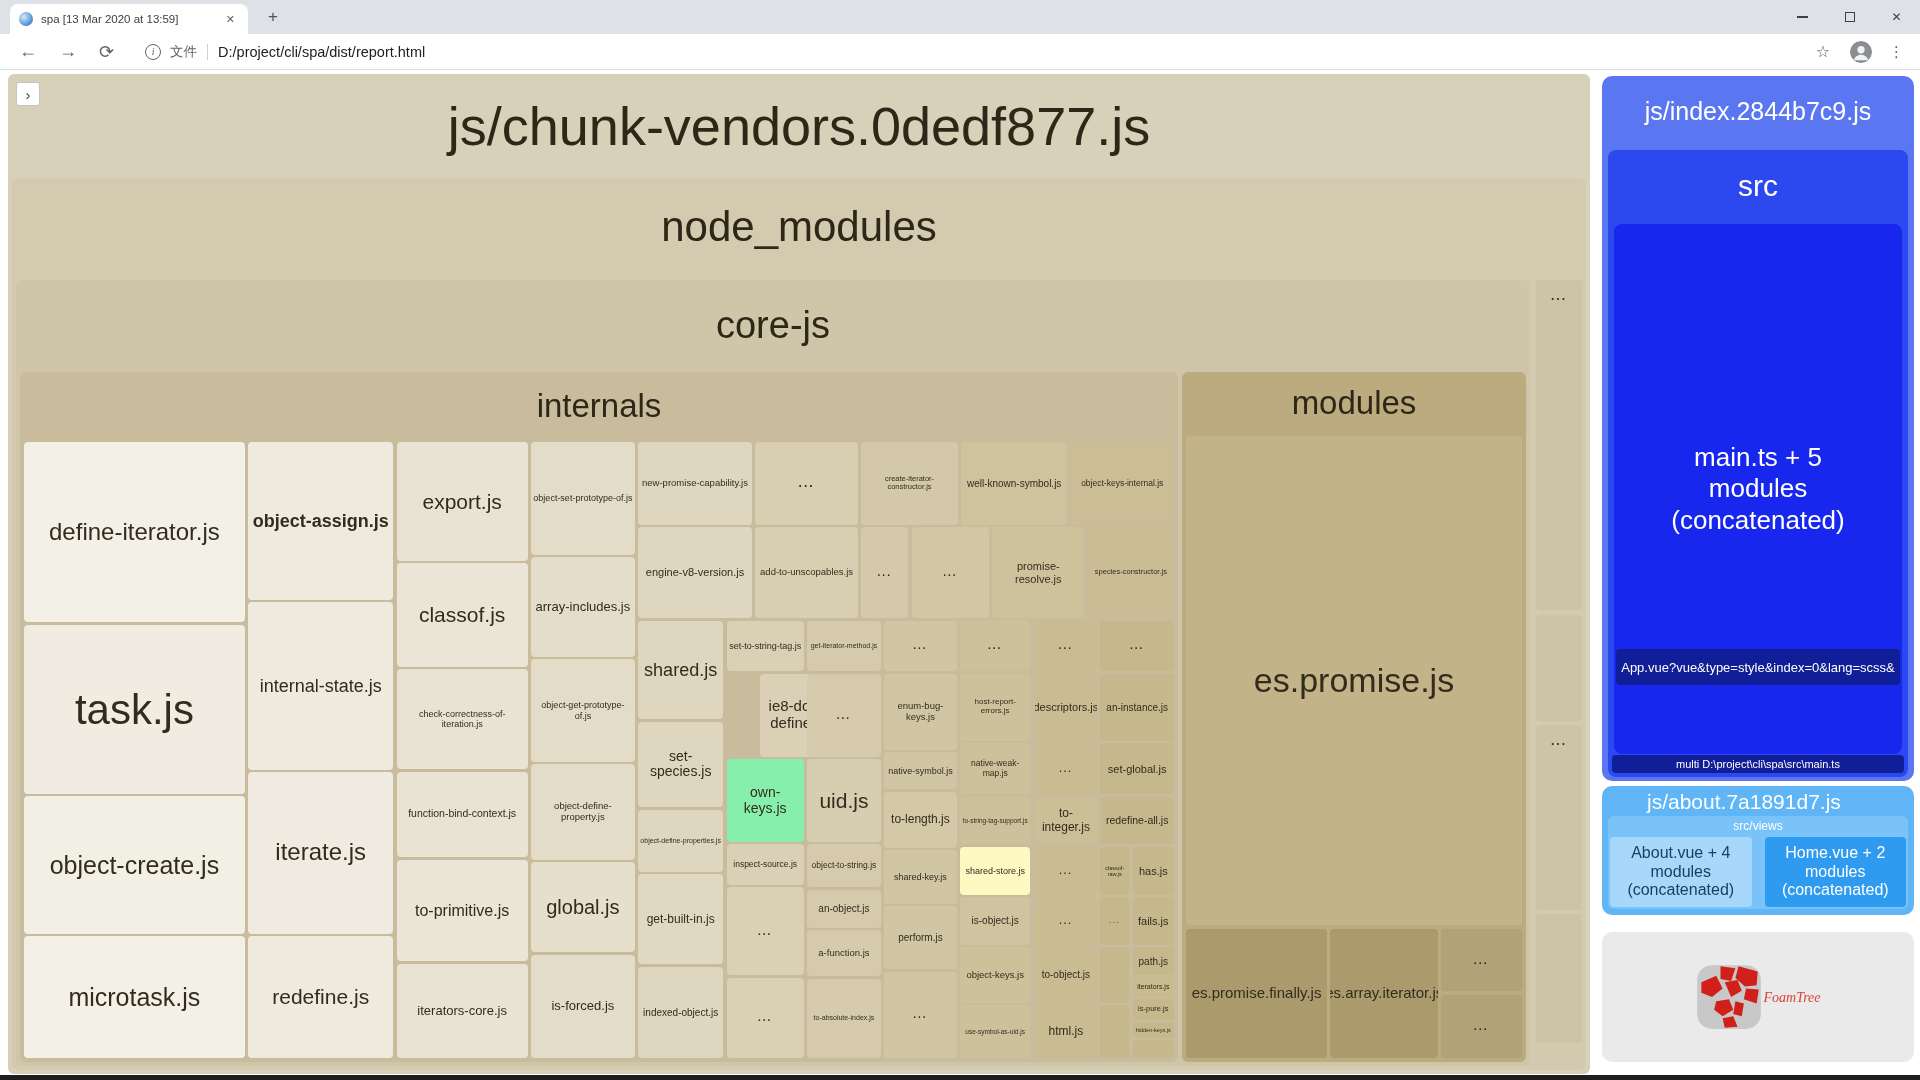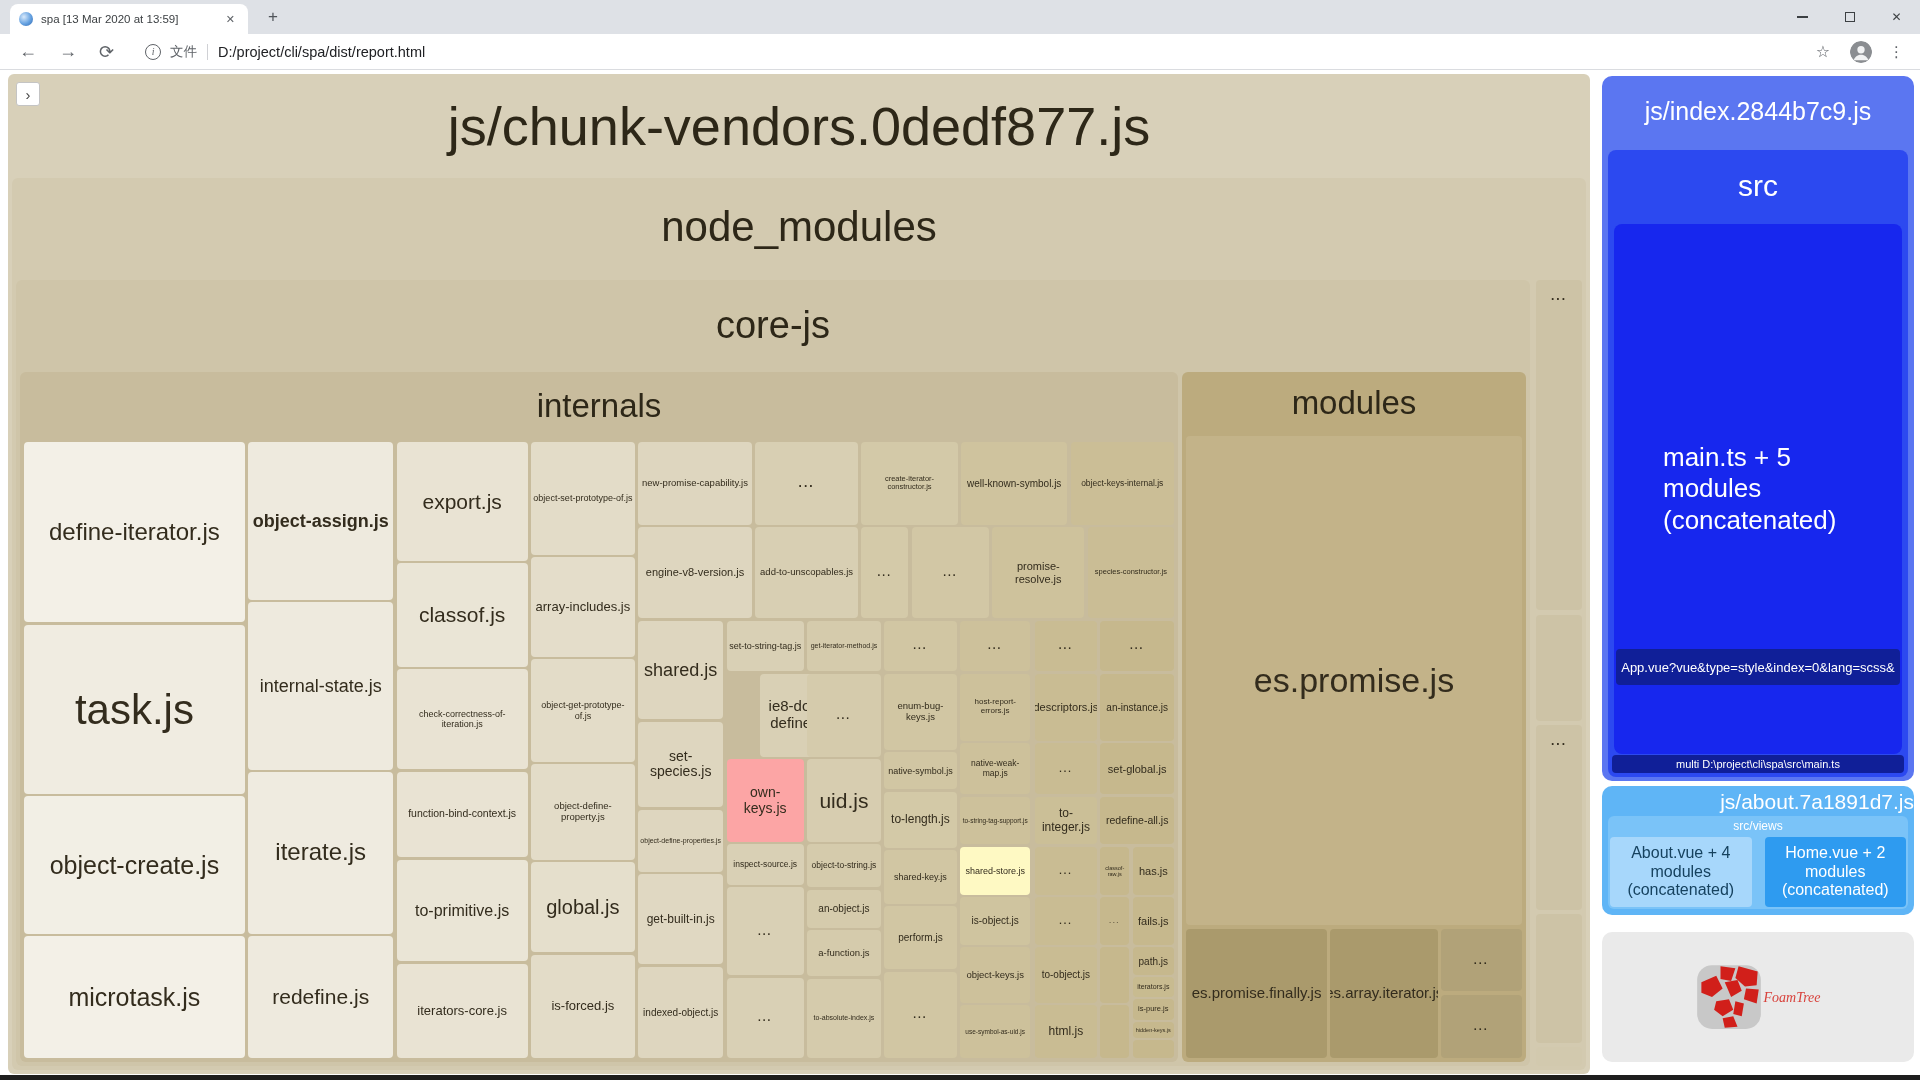--- a/index.html
+++ b/index.html
@@ -66,27 +66,27 @@
 
   
   .sidebar { position:absolute; top:0; right:0; width:320px; height:1010px; }
   .sb-box { position:absolute; left:2px; width:312px; border-radius:10px; overflow:hidden; }
   .idx { top:6px; height:705px; background:#5b76f1; }
   .idx-title { color:#fff; font-size:25px; text-align:center; line-height:70px; }
   .src-box { position:absolute; left:6px; right:6px; top:74px; bottom:4px; background:#2c49f0; border-radius:8px; }
   .src-label { color:#fff; font-size:30px; text-align:center; line-height:72px; }
   .main-box { position:absolute; left:6px; right:6px; top:74px; height:530px; background:#1727ee;
     border-radius:8px; display:flex; align-items:center; justify-content:center; }
-  .main-label { color:#fff; font-size:26px; width:190px; line-height:1.2; }
+  .main-label { color:#fff; font-size:26px; text-align:center; width:190px; line-height:1.2; }
   .navy-bar { position:absolute; left:8px; right:8px; background:#101f98; border-radius:4px; color:#fff;
     display:flex; align-items:center; justify-content:center; white-space:nowrap; overflow:hidden; }
   .bar-style { bottom:92px; height:36px; font-size:13px; }
   .bar-entry { left:4px; right:4px; bottom:4px; height:18px; font-size:11px; }
   .abt { top:716px; height:129px; background:#5fb5f6; }
-  .abt-title { color:#fff; font-size:21px; text-align:right; line-height:31px;padding-left:45px; }
+  .abt-title { color:#fff; font-size:21px; text-align:left; line-height:31px;padding-left:45px; }
   .views-box { position:absolute; left:6px; right:6px; top:30px; bottom:6px; background:#7ac3f8; border-radius:6px; }
   .views-label { color:#fff; font-size:12px; text-align:center; line-height:20px; }
   .views-cells { position:absolute; left:2px; right:2px; top:21px; bottom:2px; display:flex; gap:13px; }
   .vcell { flex:1; border-radius:4px; display:flex; align-items:center; justify-content:center;
     text-align:center; font-size:16px; line-height:1.18; cursor:pointer; }
   .vcell.about { background:#a7d7fb; color:#16425f; }
   .vcell.home { background:#2e9bf0; color:#fff; }
   .ft { top:862px; height:130px; background:#eaeaea; display:flex; flex-direction:row;
     align-items:center; justify-content:center; }
   .ft-label { color:#d8423c; font-size:14px; font-family:"Liberation Serif",serif; font-style:italic; margin-top:2px; }
@@ -174,21 +174,21 @@
               <div class="cell dots" style="left: 77.2%; top: 13.8%; width: 6.7%; height: 14.8%; font-size: 10px; background: rgb(210, 199, 165);">...</div>
               <div class="cell" style="left: 84.2%; top: 13.8%; width: 8%; height: 14.8%; font-size: 11px; background: rgb(206, 194, 156);">promise-resolve.js</div>
               <div class="cell" style="left: 92.5%; top: 13.8%; width: 7.5%; height: 14.8%; font-size: 7.5px; background: rgb(202, 189, 149);">species-constructor.js</div>
               <div class="cell" style="left: 53.4%; top: 29%; width: 7.4%; height: 16%; font-size: 18px; background: rgb(222, 214, 191);">shared.js</div>
               <div class="cell" style="left: 53.4%; top: 45.4%; width: 7.4%; height: 13.9%; font-size: 14px; background: rgb(222, 214, 191);">set-species.js</div>
               <div class="cell" style="left: 53.4%; top: 59.7%; width: 7.4%; height: 10.1%; font-size: 7px; background: rgb(222, 214, 191);">object-define-properties.js</div>
               <div class="cell" style="left: 53.4%; top: 70.2%; width: 7.4%; height: 14.6%; font-size: 12px; background: rgb(224, 216, 194);">get-built-in.js</div>
               <div class="cell" style="left: 53.4%; top: 85.2%; width: 7.4%; height: 14.8%; font-size: 10px; background: rgb(222, 214, 191);">indexed-object.js</div>
               <div class="cell" style="left: 61.1%; top: 29%; width: 6.7%; height: 8.2%; font-size: 9px; background: rgb(217, 208, 181);">set-to-string-tag.js</div>
               <div class="cell" style="left: 61.1%; top: 37.6%; width: 6.7%; height: 13.5%; font-size: 15px; background: rgb(217, 208, 181); margin-left: 33px;">ie8-dom-define.js</div>
-              <div class="cell" style="left: 61.1%; top: 51.5%; width: 6.7%; height: 13.4%; font-size: 14px; background: #fca5a5;">own-keys.js</div>
+              <div class="cell" style="left: 61.1%; top: 51.5%; width: 6.7%; height: 13.4%; font-size: 14px; background: #86efac;">own-keys.js</div>
               <div class="cell" style="left: 61.1%; top: 65.3%; width: 6.7%; height: 6.6%; font-size: 8.5px; background: rgb(217, 208, 181);">inspect-source.js</div>
               <div class="cell dots" style="left: 61.1%; top: 72.3%; width: 6.7%; height: 14.3%; font-size: 10px; background: rgb(217, 208, 181);">...</div>
               <div class="cell dots" style="left: 61.1%; top: 87%; width: 6.7%; height: 13%; font-size: 10px; background: rgb(217, 208, 181);">...</div>
               <div class="cell" style="left: 68.1%; top: 29%; width: 6.4%; height: 8.2%; font-size: 7px; background: rgb(213, 203, 172);">get-iterator-method.js</div>
               <div class="cell dots" style="left: 68.1%; top: 37.6%; width: 6.4%; height: 13.5%; font-size: 10px; background: rgb(213, 203, 172);">...</div>
               <div class="cell" style="left: 68.1%; top: 51.5%; width: 6.4%; height: 13.4%; font-size: 21px; background: rgb(215, 205, 176);">uid.js</div>
               <div class="cell" style="left: 68.1%; top: 65.3%; width: 6.4%; height: 7%; font-size: 8.5px; background: rgb(213, 203, 172);">object-to-string.js</div>
               <div class="cell" style="left: 68.1%; top: 72.7%; width: 6.4%; height: 6.2%; font-size: 10px; background: rgb(213, 203, 172);">an-object.js</div>
               <div class="cell" style="left: 68.1%; top: 79.3%; width: 6.4%; height: 7.4%; font-size: 9.5px; background: rgb(213, 203, 172);">a-function.js</div>
               <div class="cell" style="left: 68.1%; top: 87.1%; width: 6.4%; height: 12.9%; font-size: 7px; background: rgb(213, 203, 172);">to-absolute-index.js</div>

